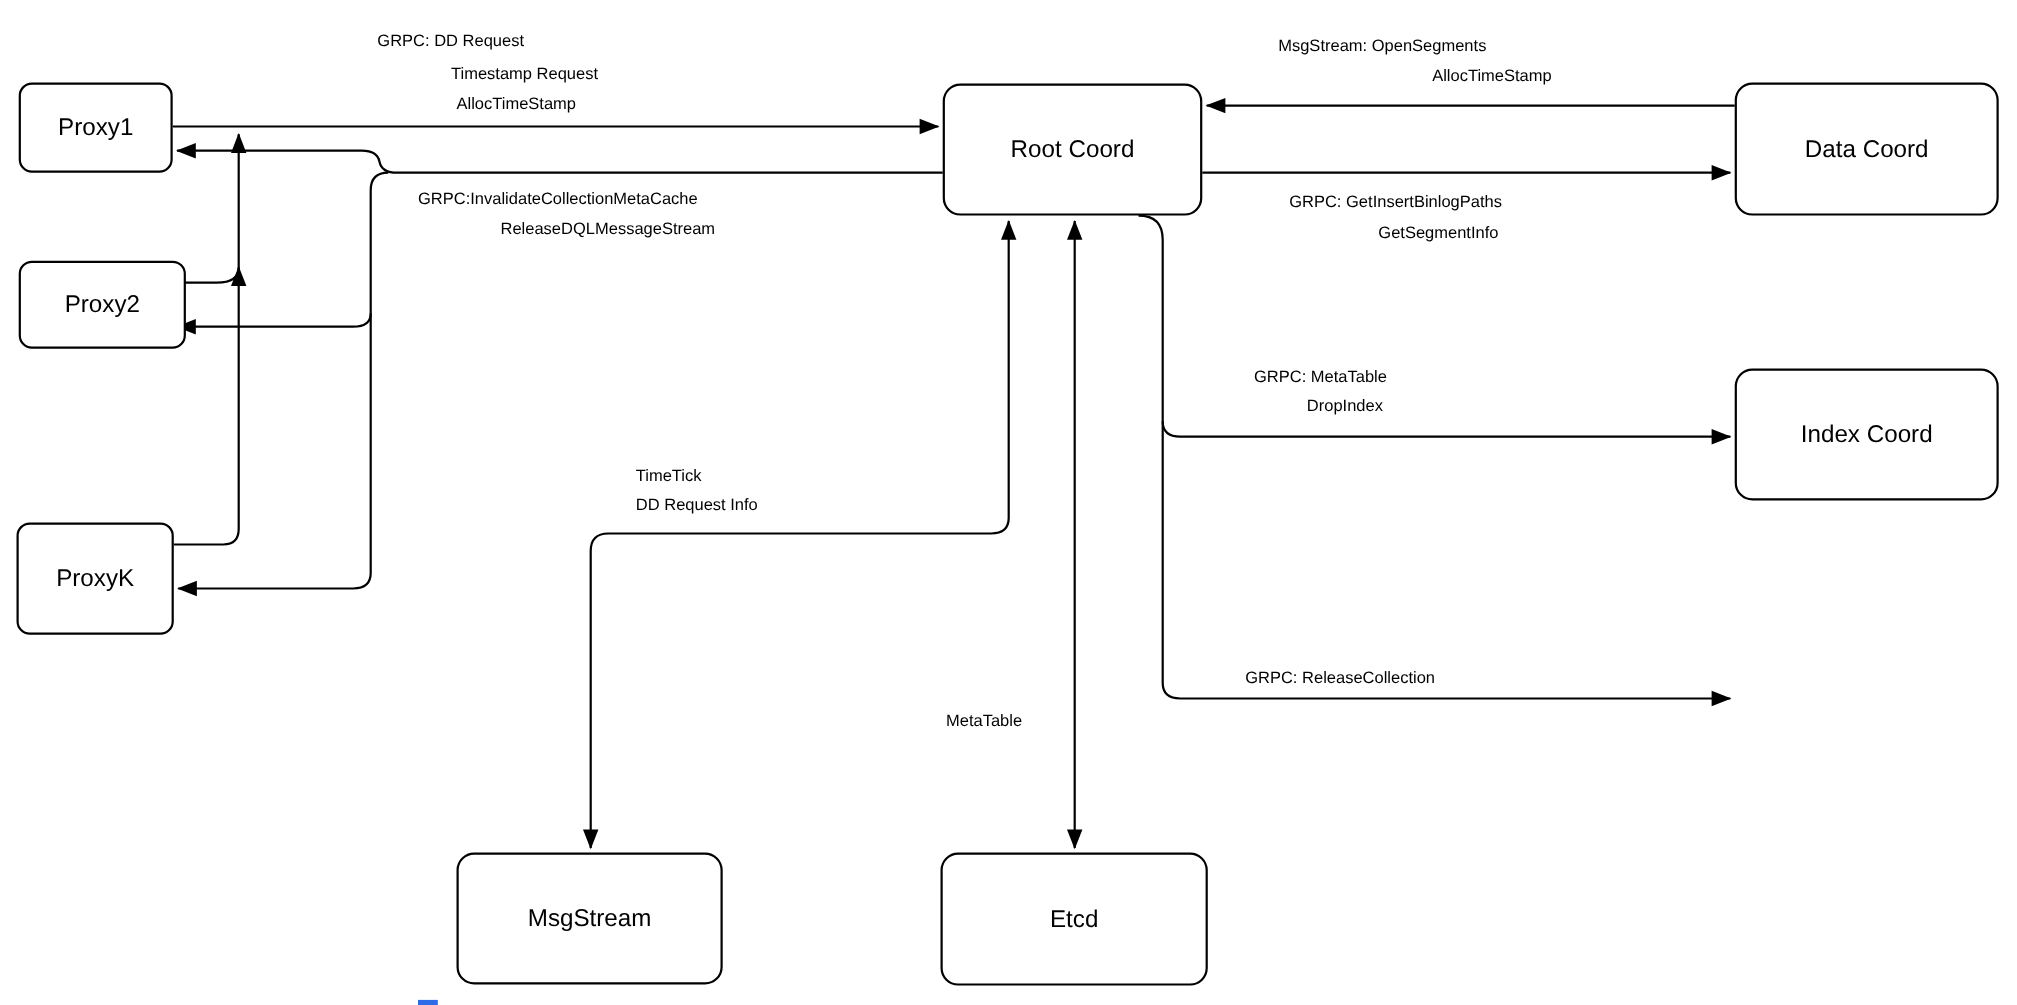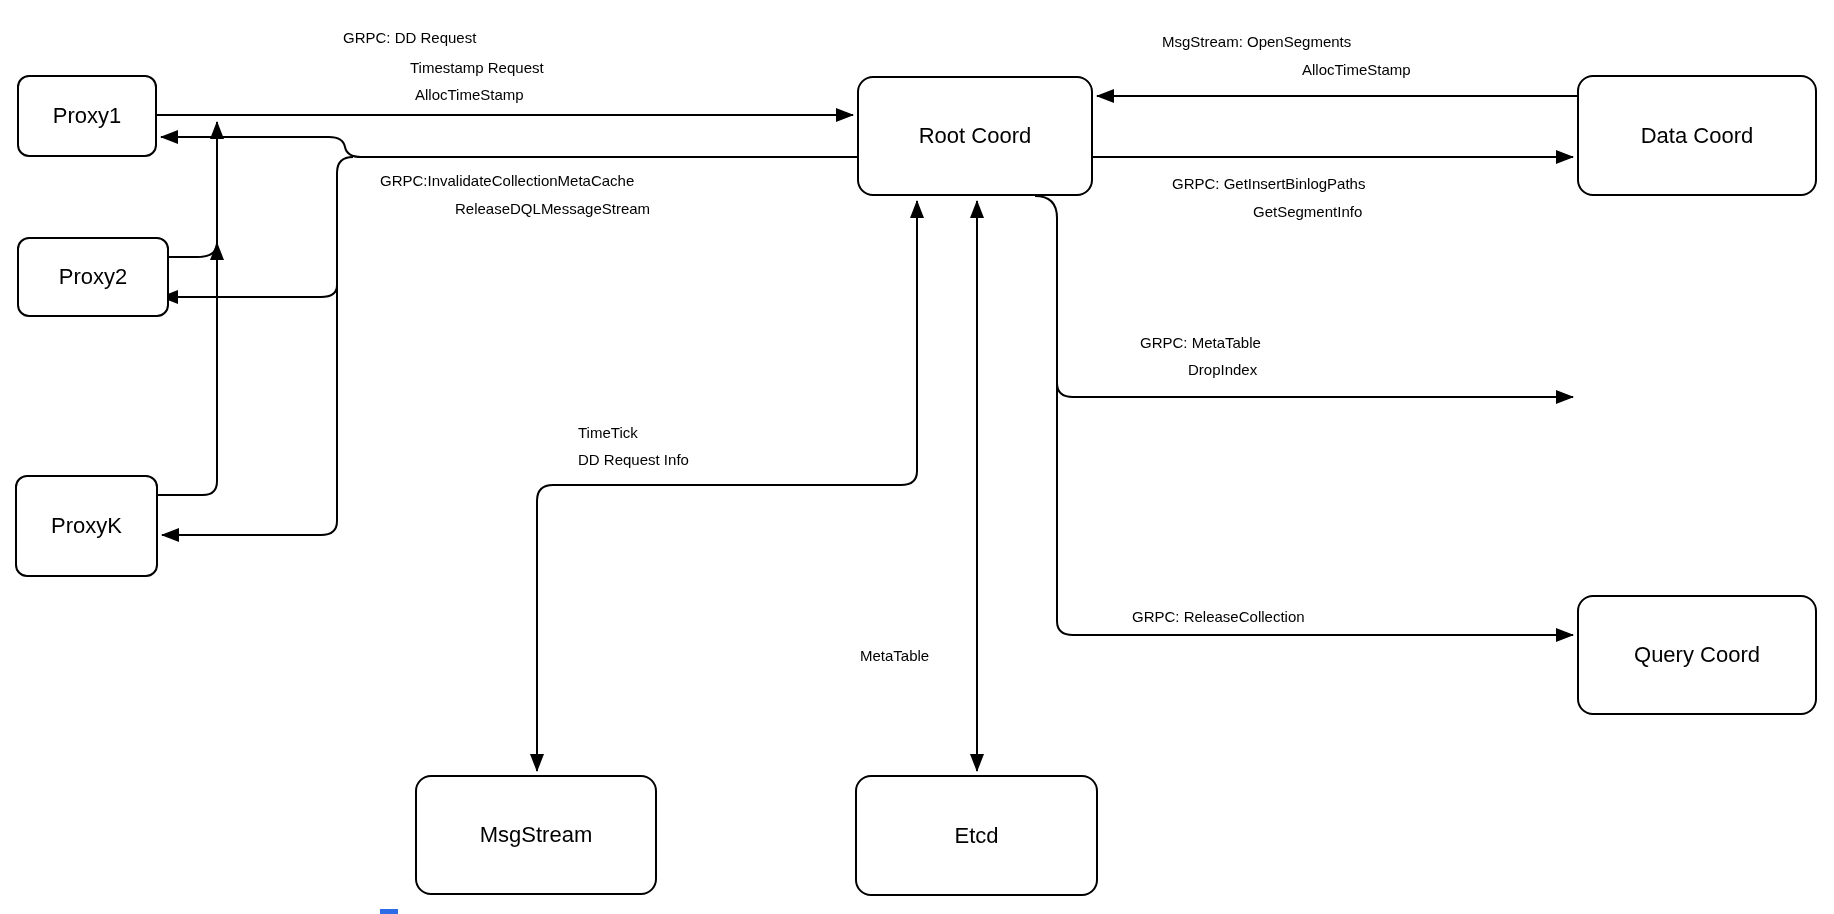--- a/index.html
+++ b/index.html
@@ -73,22 +73,22 @@
     <span>ProxyK</span>
   </div>
 
   <div class="node" style="left:857px; top:76px; width:236px; height:120px">
     <span>Root Coord</span>
   </div>
 
   <div class="node" style="left:1577px; top:75px; width:240px; height:121px">
     <span>Data Coord</span>
   </div>
-  <div class="node" style="left:1577px; top:595px; width:240px; height:120px">
-    <span>Query Coord</span>
+  <div class="node" style="left:1577px; top:335px; width:240px; height:120px">
+    <span>Index Coord</span>
   </div>
 
   <div class="node" style="left:415px; top:775px; width:242px; height:120px">
     <span>MsgStream</span>
   </div>
   <div class="node" style="left:855px; top:775px; width:243px; height:121px">
     <span>Etcd</span>
   </div>
 
   <span class="elabel" style="left:343px; top:26px">GRPC: DD Request</span>

